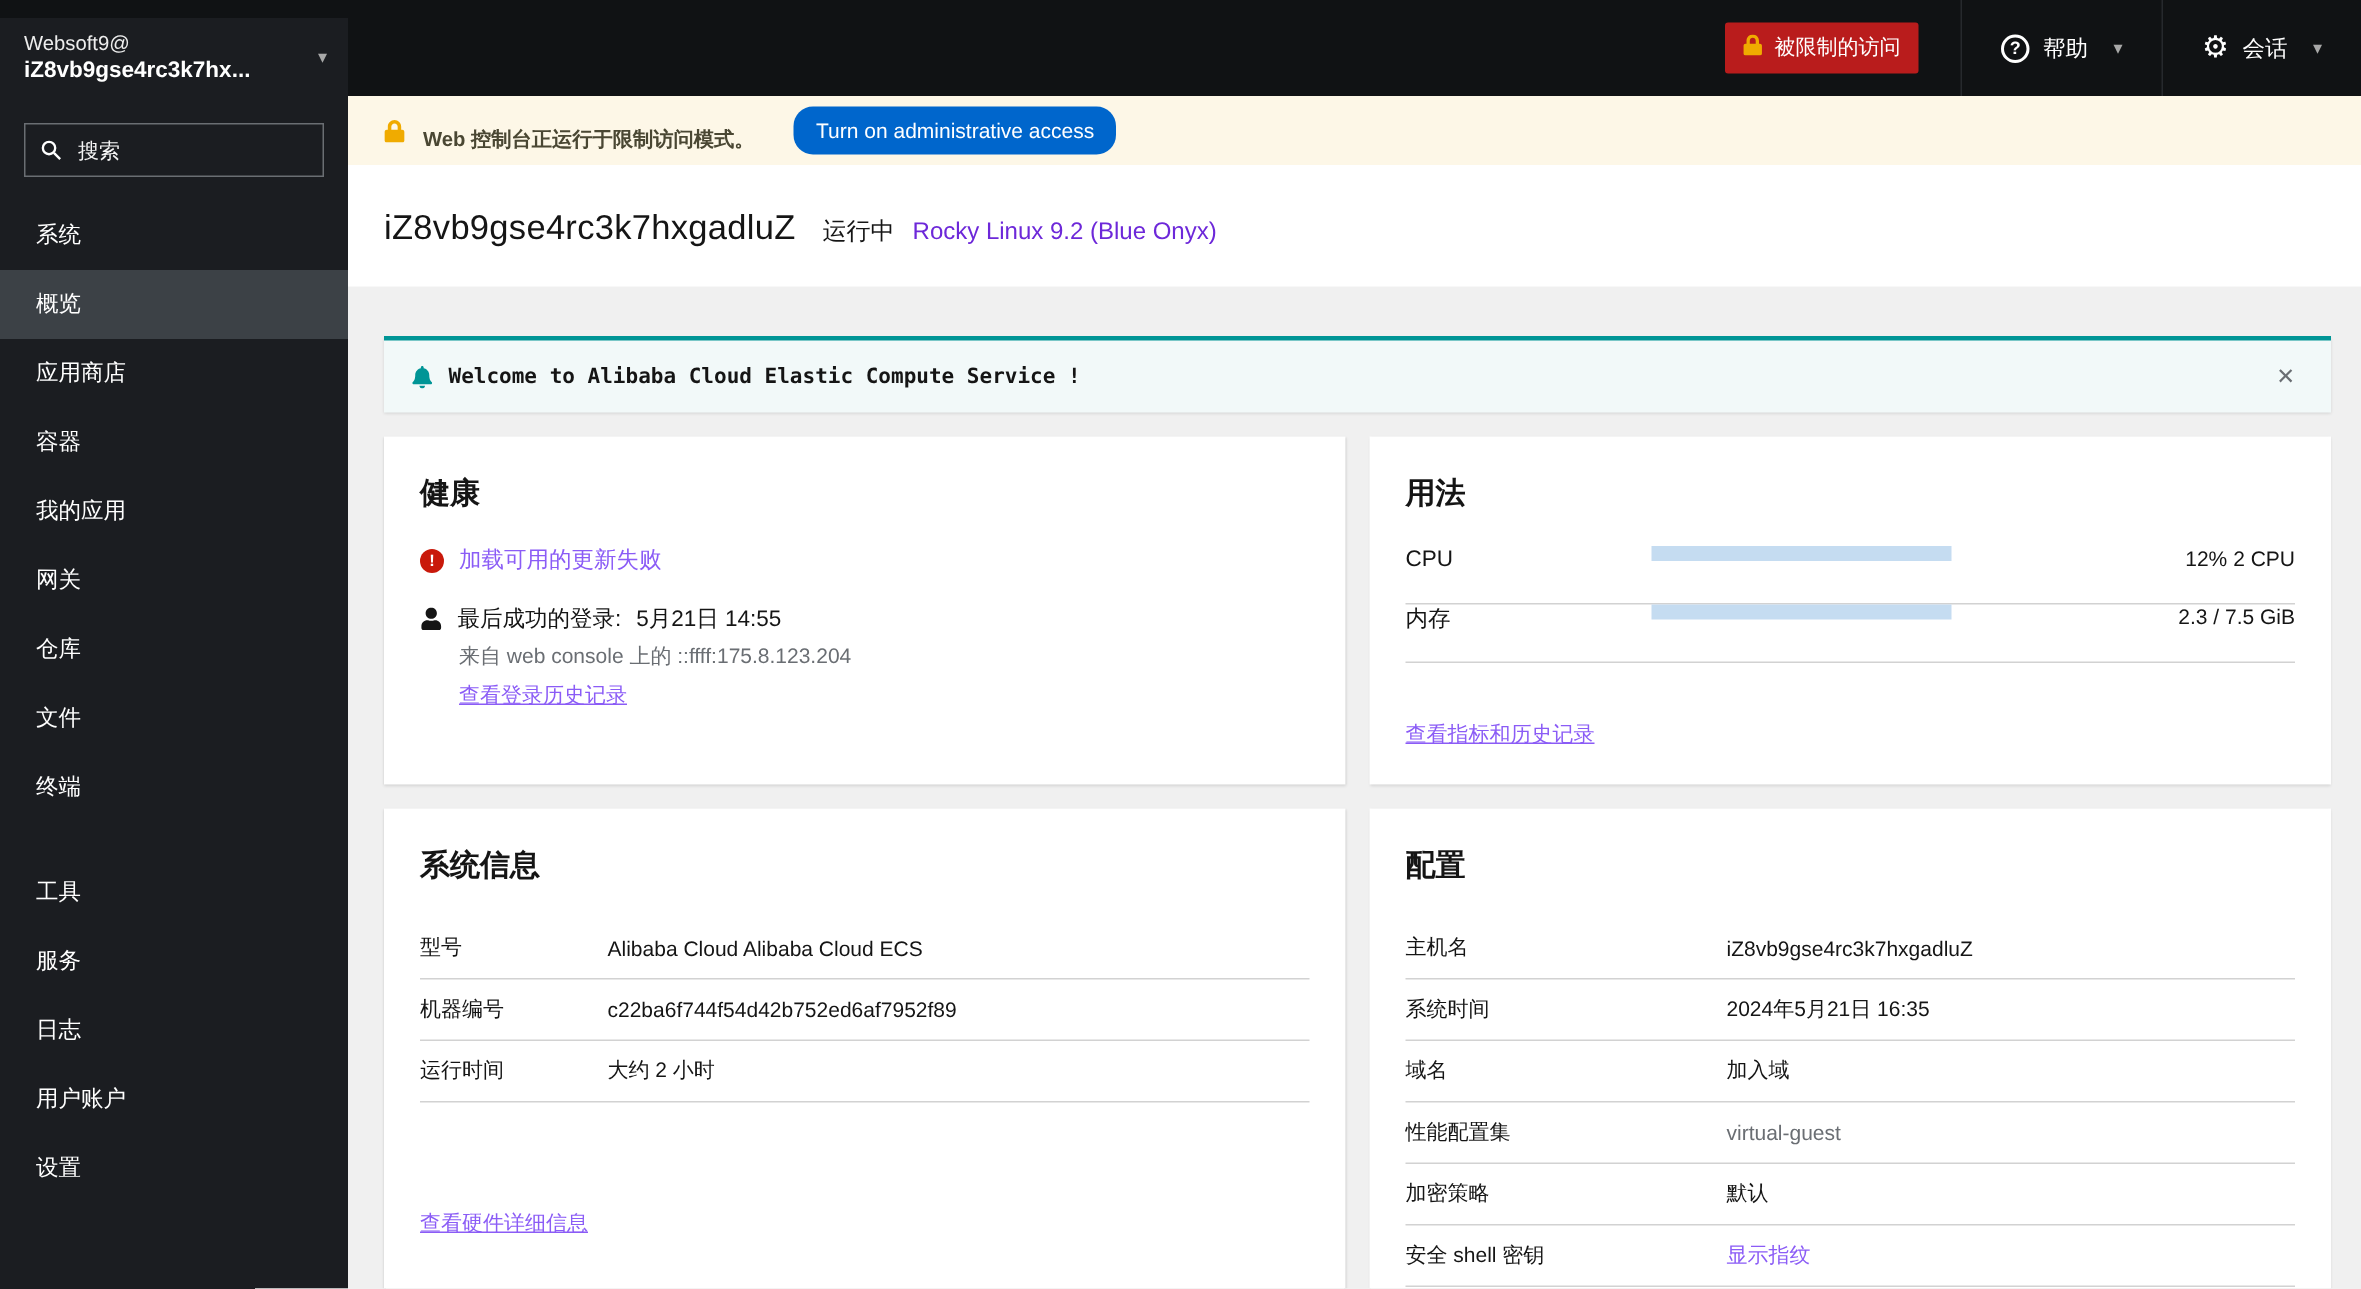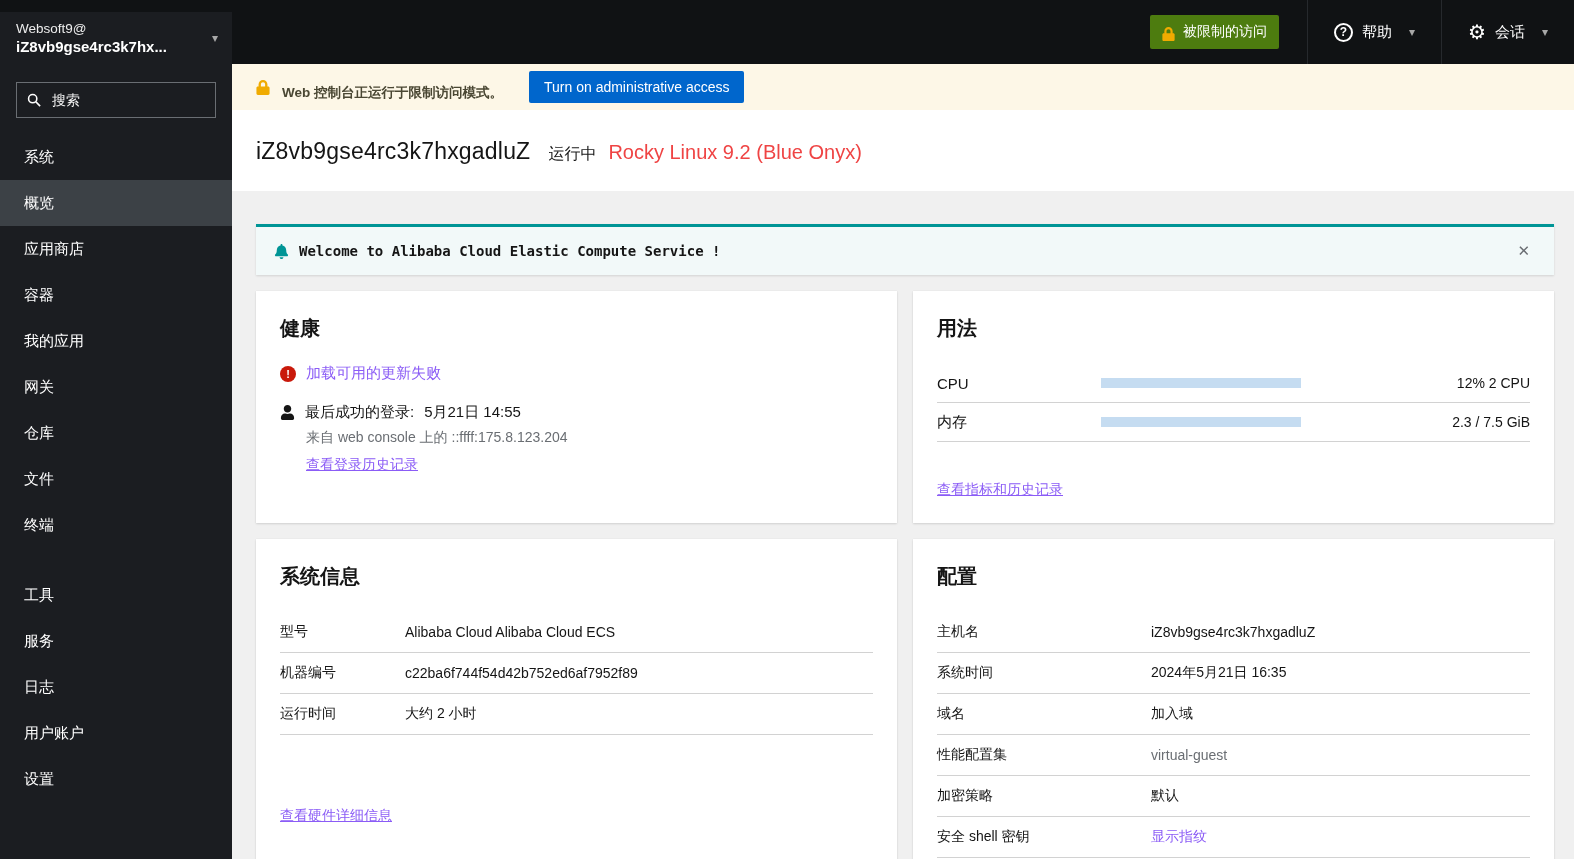--- a/index.html
+++ b/index.html
@@ -13,21 +13,21 @@
   a.u { text-decoration:underline; }
 
   
   .masthead { height:64px; background:#101214; display:flex; align-items:stretch; color:#fff; }
   .brand { width:232px; background:#1b1d21; padding:10px 14px 10px 16px; display:flex; align-items:center; cursor:pointer; flex:none;margin-top:12px; }
   .brand-lines { flex:1; min-width:0; }
   .brand-l1 { font-size:13.5px; color:#ededed; display:block; margin-bottom:2px; }
   .brand-l2 { font-size:15px; font-weight:700; color:#fff; display:block; white-space:nowrap; overflow:hidden; text-overflow:ellipsis; }
   .caret { color:#a8a8a8; font-size:12px; margin-left:8px; }
   .masthead-right { margin-left:auto; display:flex; align-items:center; height:100%; }
-  .restricted-btn { background:#4d7c0f; border:none; color:#fff; font-size:14px; display:flex; align-items:flex-end; gap:8px; padding:8px 12px; border-radius:2px; margin-right:28px; cursor:pointer; font-family:inherit; }
+  .restricted-btn { background:#b91c1c; border:none; color:#fff; font-size:14px; display:flex; align-items:flex-start; gap:8px; padding:8px 12px; border-radius:2px; margin-right:28px; cursor:pointer; font-family:inherit; }
   .mh-group { display:flex; align-items:center; gap:9px; padding:0 26px; height:100%; border-left:1px solid #26292d; font-size:15px; cursor:pointer; }
   .help-circle { width:19px; height:19px; border:2px solid #fff; border-radius:50%; display:flex; align-items:center; justify-content:center; font-size:12px; font-weight:700; color:#fff; }
   .gear { font-size:20px; color:#fff; line-height:1; }
 
   
   .layout { display:flex; height:795px; }
 
   
   .sidebar { width:232px; flex:none; background:#1b1d21; padding-top:18px; overflow:hidden; }
   .search-box { margin:0 16px 16px 16px; display:flex; align-items:center; gap:9px; border:1px solid #6a6e73; background:#1b1d21; padding:8px 10px; height:36px; }
@@ -35,25 +35,25 @@
   .search-box input::placeholder { color:#f5f5f5; opacity:1; }
   .nav-list { list-style:none; margin:0; padding:0; }
   .nav-item { padding:13px 24px; font-size:15px; color:#fff; cursor:pointer; line-height:20px; }
   .nav-item.active { background:#3c4146; }
   .nav-item.section { margin-top:24px; cursor:default; }
 
   
   .main { flex:1; display:flex; flex-direction:column; min-width:0; }
   .banner { height:46px; background:#fdf7e7; display:flex; align-items:center; gap:12px; padding:0 24px; flex:none; }
   .banner-text { font-size:13.5px; font-weight:700; color:#4a4733;margin-top:11px; }
-  .banner-btn { background:#0066cc; color:#fff; border:none; font-size:14px; padding:8px 15px; border-radius:2px; margin-left:14px; cursor:pointer; font-family:inherit; }
+  .banner-btn { background:#0066cc; color:#fff; border:none; font-size:14px; padding:8px 15px; border-radius:13px; margin-left:14px; cursor:pointer; font-family:inherit; }
   .page-header { background:#fff; padding:28px 24px 26px 24px; display:flex; align-items:baseline; gap:18px; flex:none; }
   .hostname { font-size:23px; font-weight:400; margin:0; color:#151515; letter-spacing:0.2px; }
   .host-state { font-size:16px; color:#151515; }
-  .host-os { font-size:20px; color:#ef4444; margin-left:-6px; }
+  .host-os { font-size:16px; color:#6d28d9; margin-left:-6px; }
 
   .content { flex:1; padding:33px 20px 0 24px; overflow:hidden; }
 
   
   .alert { background:#f2f9f9; border-top:3px solid #009596; display:flex; align-items:center; gap:10px; padding:13px 18px; box-shadow:0 1px 2px rgba(3,3,3,0.12); margin-bottom:16px; }
   .alert-text { font-family:"DejaVu Sans Mono", monospace; font-weight:700; font-size:14px; color:#151515; flex:1; }
   .alert-close { background:none; border:none; color:#6a6e73; font-size:15px; cursor:pointer; padding:2px 6px; font-family:inherit; }
 
   
   .grid { display:grid; grid-template-columns:1fr 1fr; gap:16px; }
@@ -62,21 +62,21 @@
   .card-title { font-size:20px; font-weight:700; margin:0 0 22px 0; color:#151515; }
 
   
   .health-row { display:flex; align-items:center; gap:10px; margin-bottom:20px; font-size:15px; }
   .err-badge { width:16px; height:16px; border-radius:50%; background:#c9190b; color:#fff; font-size:11px; font-weight:700; display:flex; align-items:center; justify-content:center; flex:none; }
   .login-line { display:flex; align-items:center; gap:10px; font-size:15px; color:#151515; }
   .login-sub { margin:7px 0 8px 26px; font-size:14px; color:#6a6e73; }
   .login-link { margin-left:26px; font-size:14px; }
 
   
-  .usage-row { display:flex; align-items:center; height:39px; border-bottom:1px solid #d2d2d2; }
+  .usage-row { display:flex; height:39px; border-bottom:1px solid #d2d2d2; }
   .usage-label { width:164px; font-size:15px; color:#151515; flex:none; }
   .progress { width:200px; height:10px; background:#c5dcf1; overflow:hidden; flex:none; }
   .progress-fill { height:100%; background:#0f62c0; }
   .usage-value { flex:1; text-align:right; font-size:14px; color:#151515; }
   .metrics-link { margin-top:auto; font-size:14px; padding-top:26px; }
 
   
   .info-row { display:flex; align-items:center; padding:11px 0; border-bottom:1px solid #d2d2d2; font-size:14px; }
   .sysinfo .info-label { width:125px; flex:none; color:#151515; }
   .config .info-label { width:214px; flex:none; color:#151515; }

